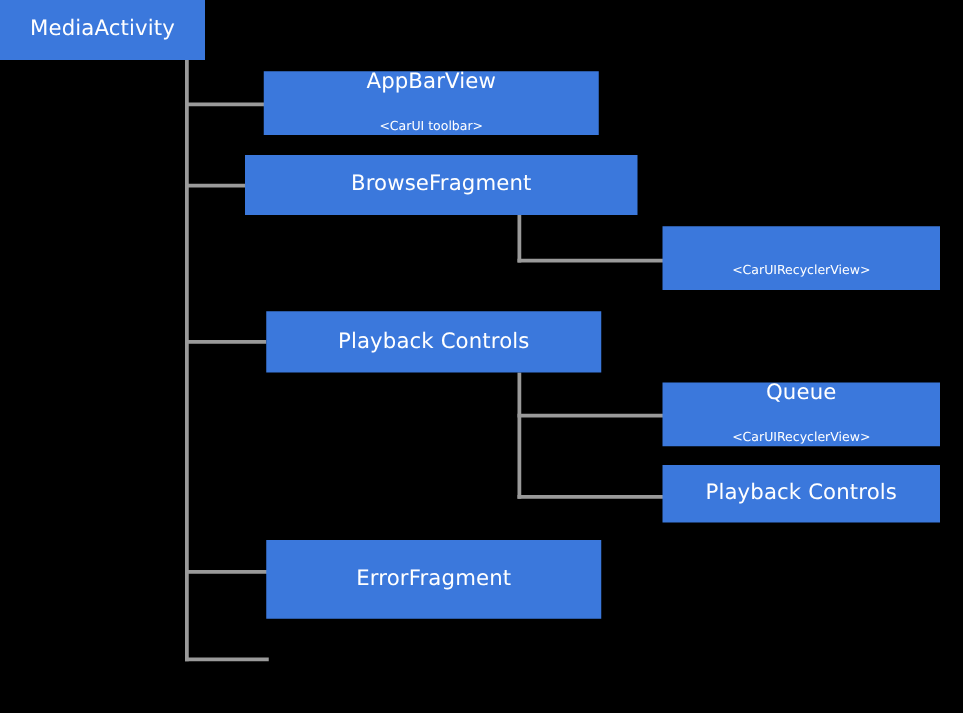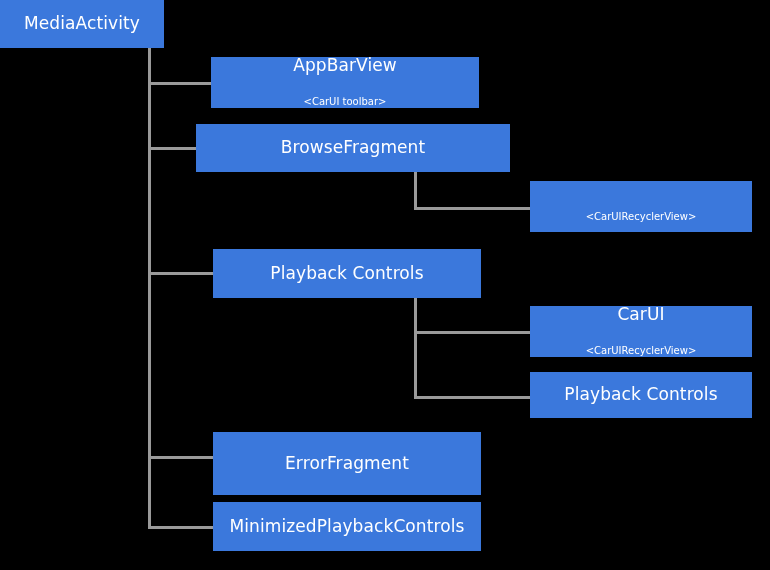--- a/index.html
+++ b/index.html
@@ -86,29 +86,26 @@
 
   <div class="node has-sub" style="left:530px; top:181px; width:222px; height:51px;">
     <span class="subtitle">&lt;CarUIRecyclerView&gt;</span>
   </div>
 
   <div class="node" style="left:213px; top:249px; width:268px; height:49px;">
     <span class="title">Playback Controls</span>
   </div>
 
   <div class="node has-sub" style="left:530px; top:306px; width:222px; height:51px;">
-    <span class="title">CarUI</span>
+    <span class="title">Queue</span>
     <span class="subtitle">&lt;CarUIRecyclerView&gt;</span>
   </div>
 
   <div class="node" style="left:530px; top:372px; width:222px; height:46px;">
     <span class="title">Playback Controls</span>
   </div>
 
   <div class="node" style="left:213px; top:432px; width:268px; height:63px;">
     <span class="title">ErrorFragment</span>
   </div>
 
-  <div class="node" style="left:213px; top:502px; width:268px; height:49px;">
-    <span class="title">MinimizedPlaybackControls</span>
-  </div>
 
 </div>
 
 </body></html>

